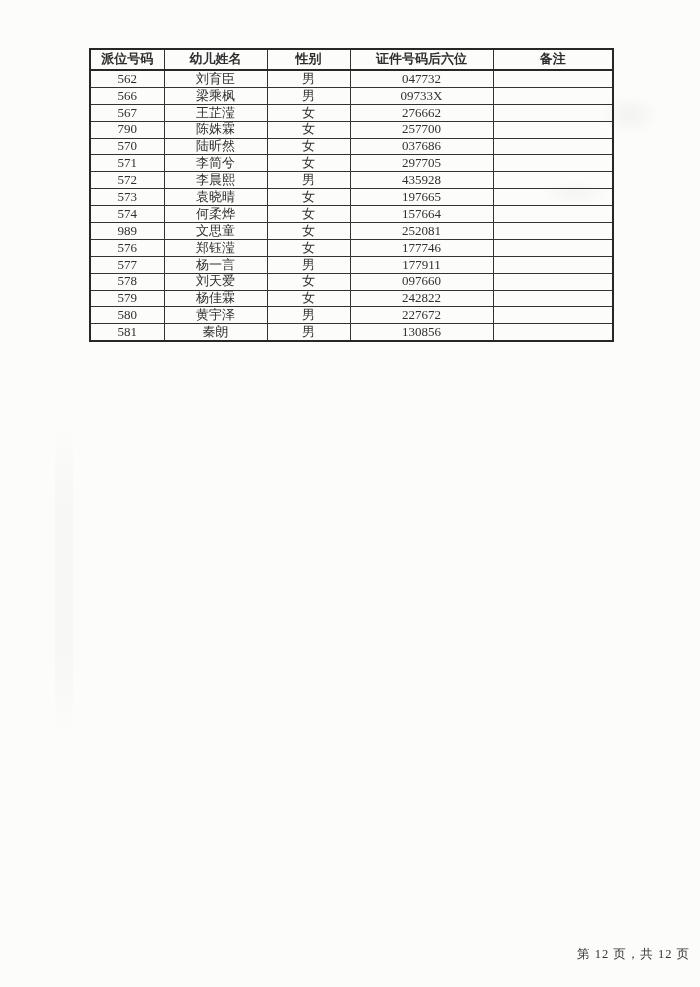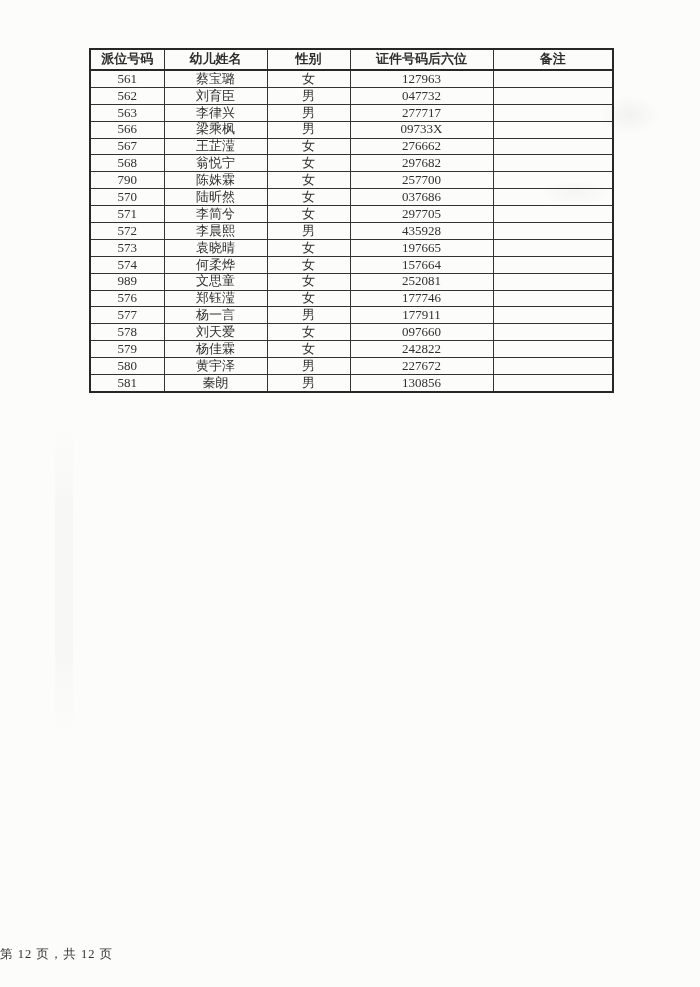--- a/index.html
+++ b/index.html
@@ -62,23 +62,23 @@
   }
   table.roster tbody td {
     height: 15.9px;
     font-weight: normal;
     color: #303030;
   }
 
   .page-footer {
     position: absolute;
     left: 0;
-    right: 0;
+    right: 10px;
     top: 946px;
-    text-align: left;
+    text-align: right;
     font-size: 12.5px;
     color: #333333;
     letter-spacing: 1px;
   }
 </style>
 </head>
 <body>
 
 <div class="page">
 
@@ -98,62 +98,41 @@
       <tr>
           <th>派位号码</th>
           <th>幼儿姓名</th>
           <th>性别</th>
           <th>证件号码后六位</th>
           <th>备注</th>
         </tr>
     </thead>
     <tbody>
         <tr>
-          <td>561</td>
-          <td>蔡宝璐</td>
-          <td>女</td>
-          <td>127963</td>
-          <td></td>
-        </tr>
-        <tr>
           <td>562</td>
           <td>刘育臣</td>
           <td>男</td>
           <td>047732</td>
           <td></td>
         </tr>
         <tr>
-          <td>563</td>
-          <td>李律兴</td>
-          <td>男</td>
-          <td>277717</td>
-          <td></td>
-        </tr>
-        <tr>
           <td>566</td>
           <td>梁乘枫</td>
           <td>男</td>
           <td>09733X</td>
           <td></td>
         </tr>
         <tr>
           <td>567</td>
           <td>王芷滢</td>
           <td>女</td>
           <td>276662</td>
           <td></td>
         </tr>
         <tr>
-          <td>568</td>
-          <td>翁悦宁</td>
-          <td>女</td>
-          <td>297682</td>
-          <td></td>
-        </tr>
-        <tr>
           <td>790</td>
           <td>陈姝霖</td>
           <td>女</td>
           <td>257700</td>
           <td></td>
         </tr>
         <tr>
           <td>570</td>
           <td>陆昕然</td>
           <td>女</td>

